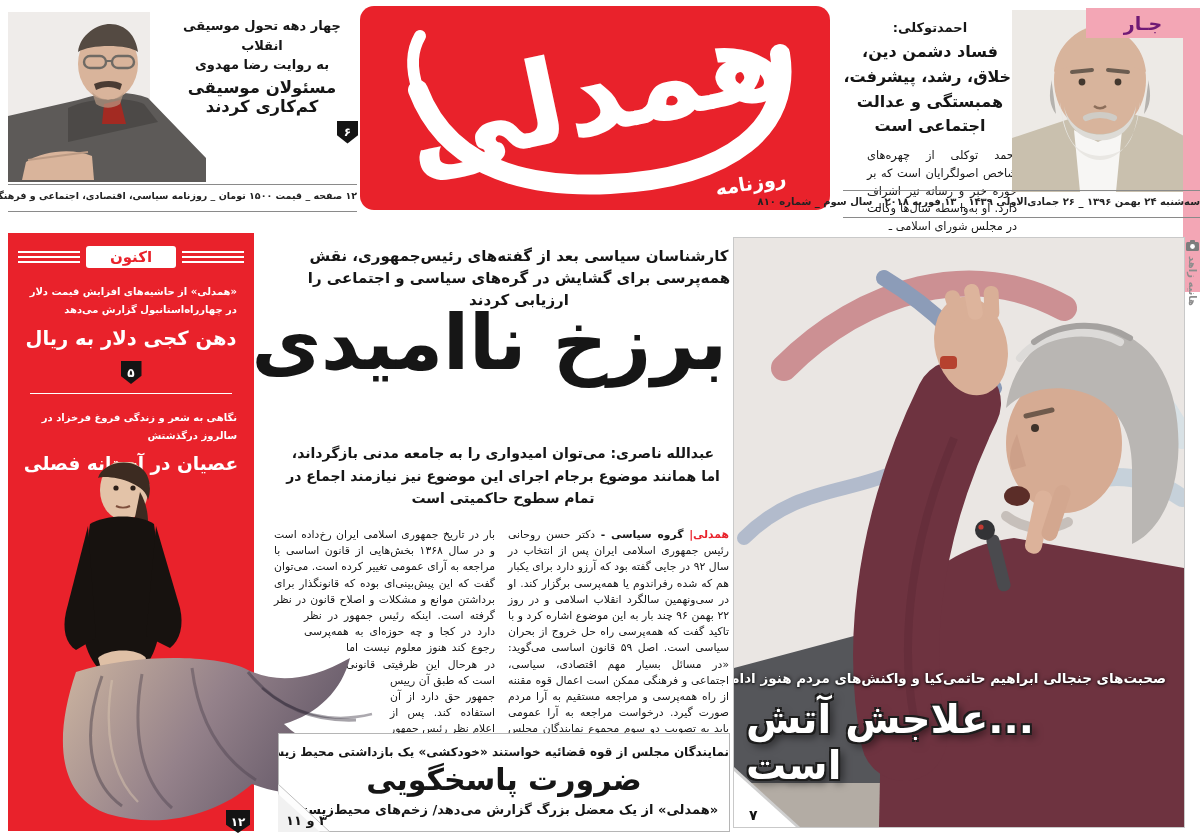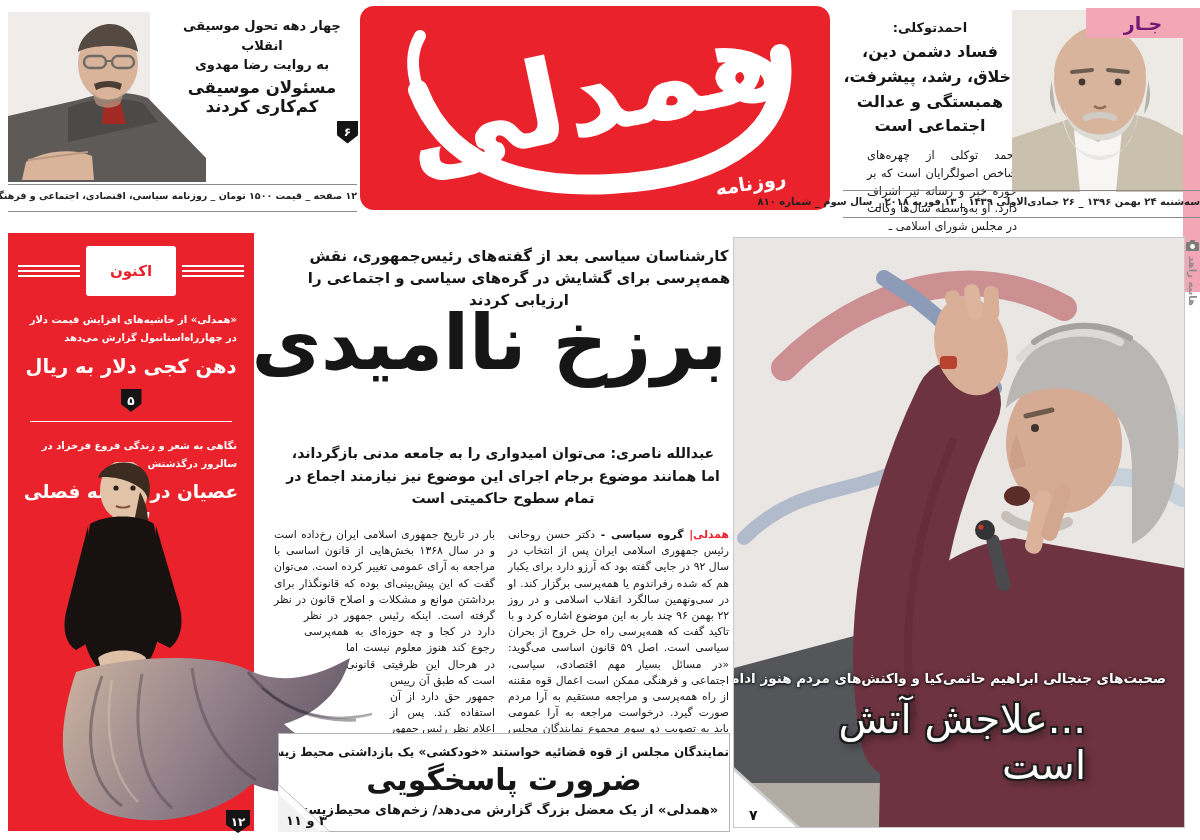--- a/index.html
+++ b/index.html
@@ -30,21 +30,21 @@
   .tr-kicker{font-size:13px;}
   .tr-headline{font-size:16px;line-height:1.55;margin-top:5px;}
   .tr-body{font-size:11.4px;line-height:1.55;margin-top:8px;}
   .pinkbar{background:#f3a6b5;}
   .pinkbar .txt{color:#701a75;font-weight:bold;font-size:19px;letter-spacing:7px;line-height:30px;text-align:center;}
   .dateline{font-size:10px;font-weight:bold;white-space:nowrap;color:#222;}
   
   .now-panel{background:#e9222b;color:#fff;}
   .now-head{display:flex;align-items:center;margin:13px 10px 0;}
   .now-stripes{flex:1;height:13px;background:repeating-linear-gradient(to bottom,#fff 0 2px,transparent 2px 5px);}
-  .now-title{background:#fff;color:#e9222b;font-weight:bold;font-size:15px;padding:16px 24px;margin:0 6px;border-radius:3px;}
+  .now-title{background:#fff;color:#e9222b;font-weight:bold;font-size:15px;padding:2px 24px;margin:0 6px;border-radius:3px;}
   .now-kicker{font-size:10px;font-weight:bold;line-height:1.75;margin:15px 17px 0;text-align:right;}
   .now-headline{font-size:19.5px;font-weight:bold;text-align:center;margin-top:9px;}
   .now-div{height:1px;background:#fff;margin:9px 22px 0;}
   .badge-row{text-align:center;margin-top:11px;}
   
   .lead-kicker{font-size:15px;font-weight:bold;line-height:1.45;}
   .lead-headline{font-size:76px;font-weight:bold;line-height:1.55;letter-spacing:-1px;white-space:nowrap;}
   .lead-deck{font-size:14px;font-weight:bold;line-height:1.62;}
   .lead-body{display:flex;gap:13px;height:212px;overflow:hidden;}
   .lead-col{width:221px;font-size:10.8px;line-height:1.5;text-align:justify;}
@@ -53,22 +53,22 @@
   
   .env-box{background:#fff;border:1px solid #b5b5b5;z-index:6;}
   .env-kicker{font-size:12px;font-weight:bold;margin-top:11px;white-space:nowrap;overflow:hidden;}
   .env-headline{font-size:30px;font-weight:bold;margin-top:3px;}
   .env-sub{font-size:13px;font-weight:bold;margin-top:5px;}
   .env-pages{position:absolute;left:7px;bottom:3px;font-size:13px;font-weight:bold;}
   
   .photo-story{border:1px solid #c9c9c9;overflow:hidden;background:#e8e4e1;}
   .ph-kicker{position:absolute;right:18px;top:432px;color:#fff;font-size:13.5px;font-weight:bold;
              white-space:nowrap;text-shadow:0 0 4px rgba(0,0,0,.85),0 1px 2px rgba(0,0,0,.7);z-index:3;}
-  .ph-headline{position:absolute;left:12px;top:458px;width:340px;text-align:right;color:#fff;
-               font-size:40px;font-weight:normal;z-index:3;
+  .ph-headline{position:absolute;left:12px;top:458px;width:340px;text-align:left;color:#fff;
+               font-size:40px;font-weight:bold;z-index:3;
                text-shadow:2px 2px 0 #1d1d1d,-2px 2px 0 #1d1d1d,2px -2px 0 #1d1d1d,-2px -2px 0 #1d1d1d,4px 4px 8px rgba(0,0,0,.6);}
   .ph-tri-border{position:absolute;left:0;bottom:0;width:66px;height:60px;background:#cfcfcf;
                  clip-path:polygon(0 0,100% 100%,0 100%);z-index:4;}
   .ph-tri{position:absolute;left:0;bottom:0;width:62px;height:56px;background:#fff;
           clip-path:polygon(0 0,100% 100%,0 100%);z-index:4;}
   .ph-badge{position:absolute;left:15px;bottom:4px;font-size:14px;font-weight:bold;color:#111;z-index:5;}
   .credit{color:#8d8d8d;font-size:10px;font-weight:bold;white-space:nowrap;}
 </style>
 </head>
 <body>

